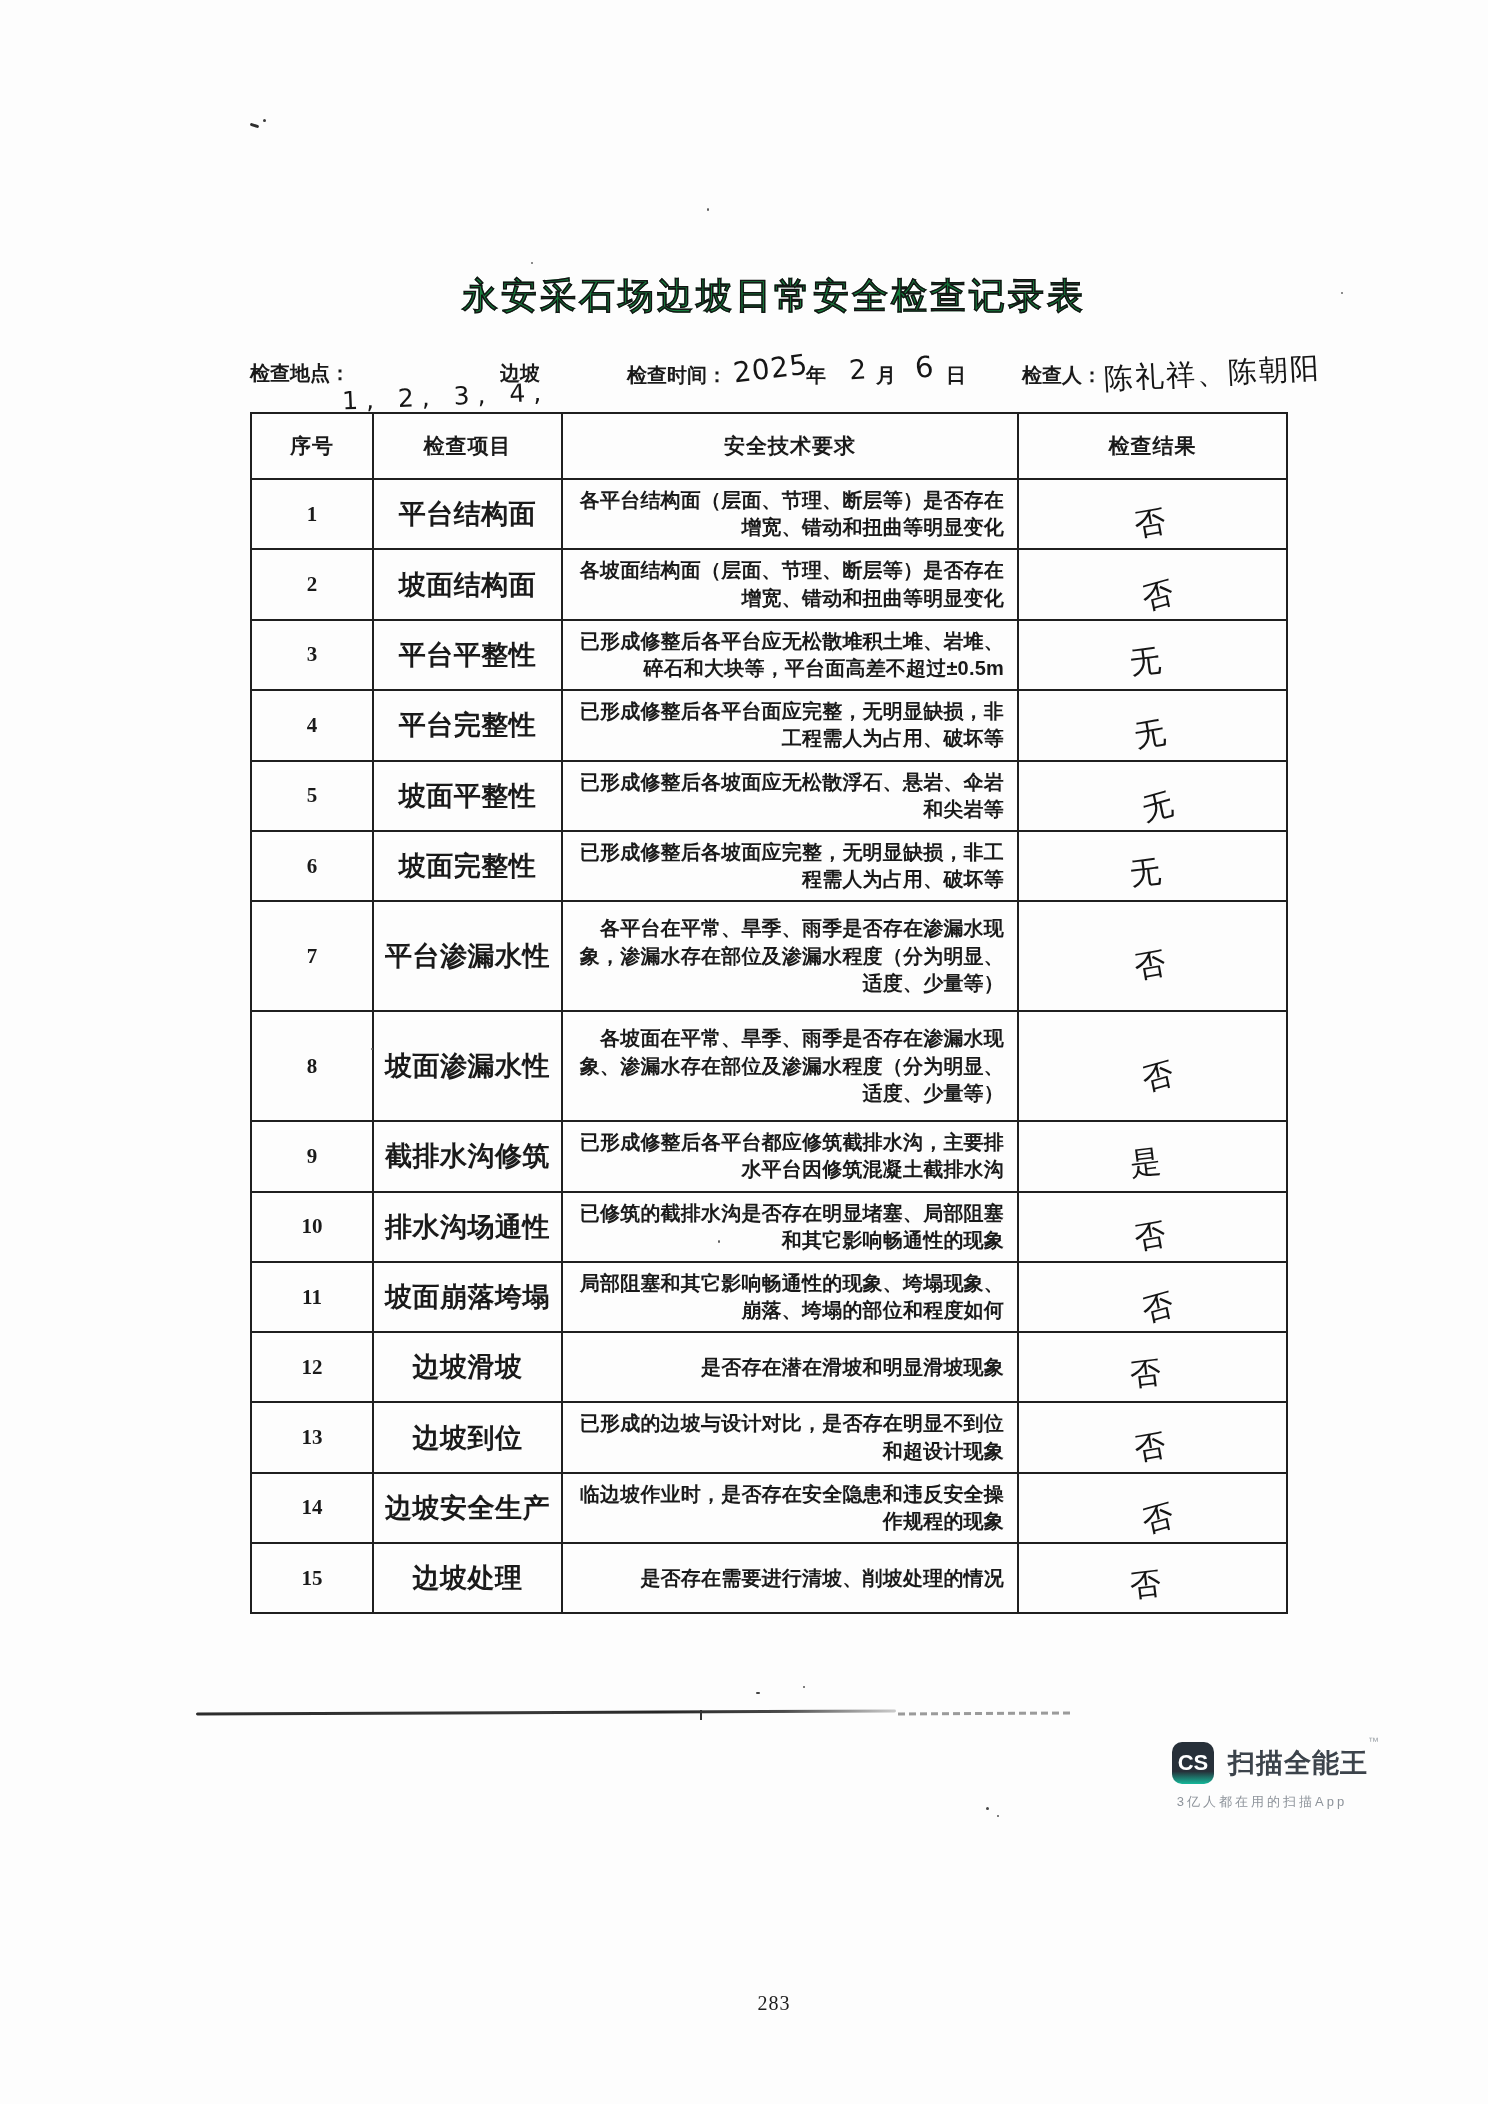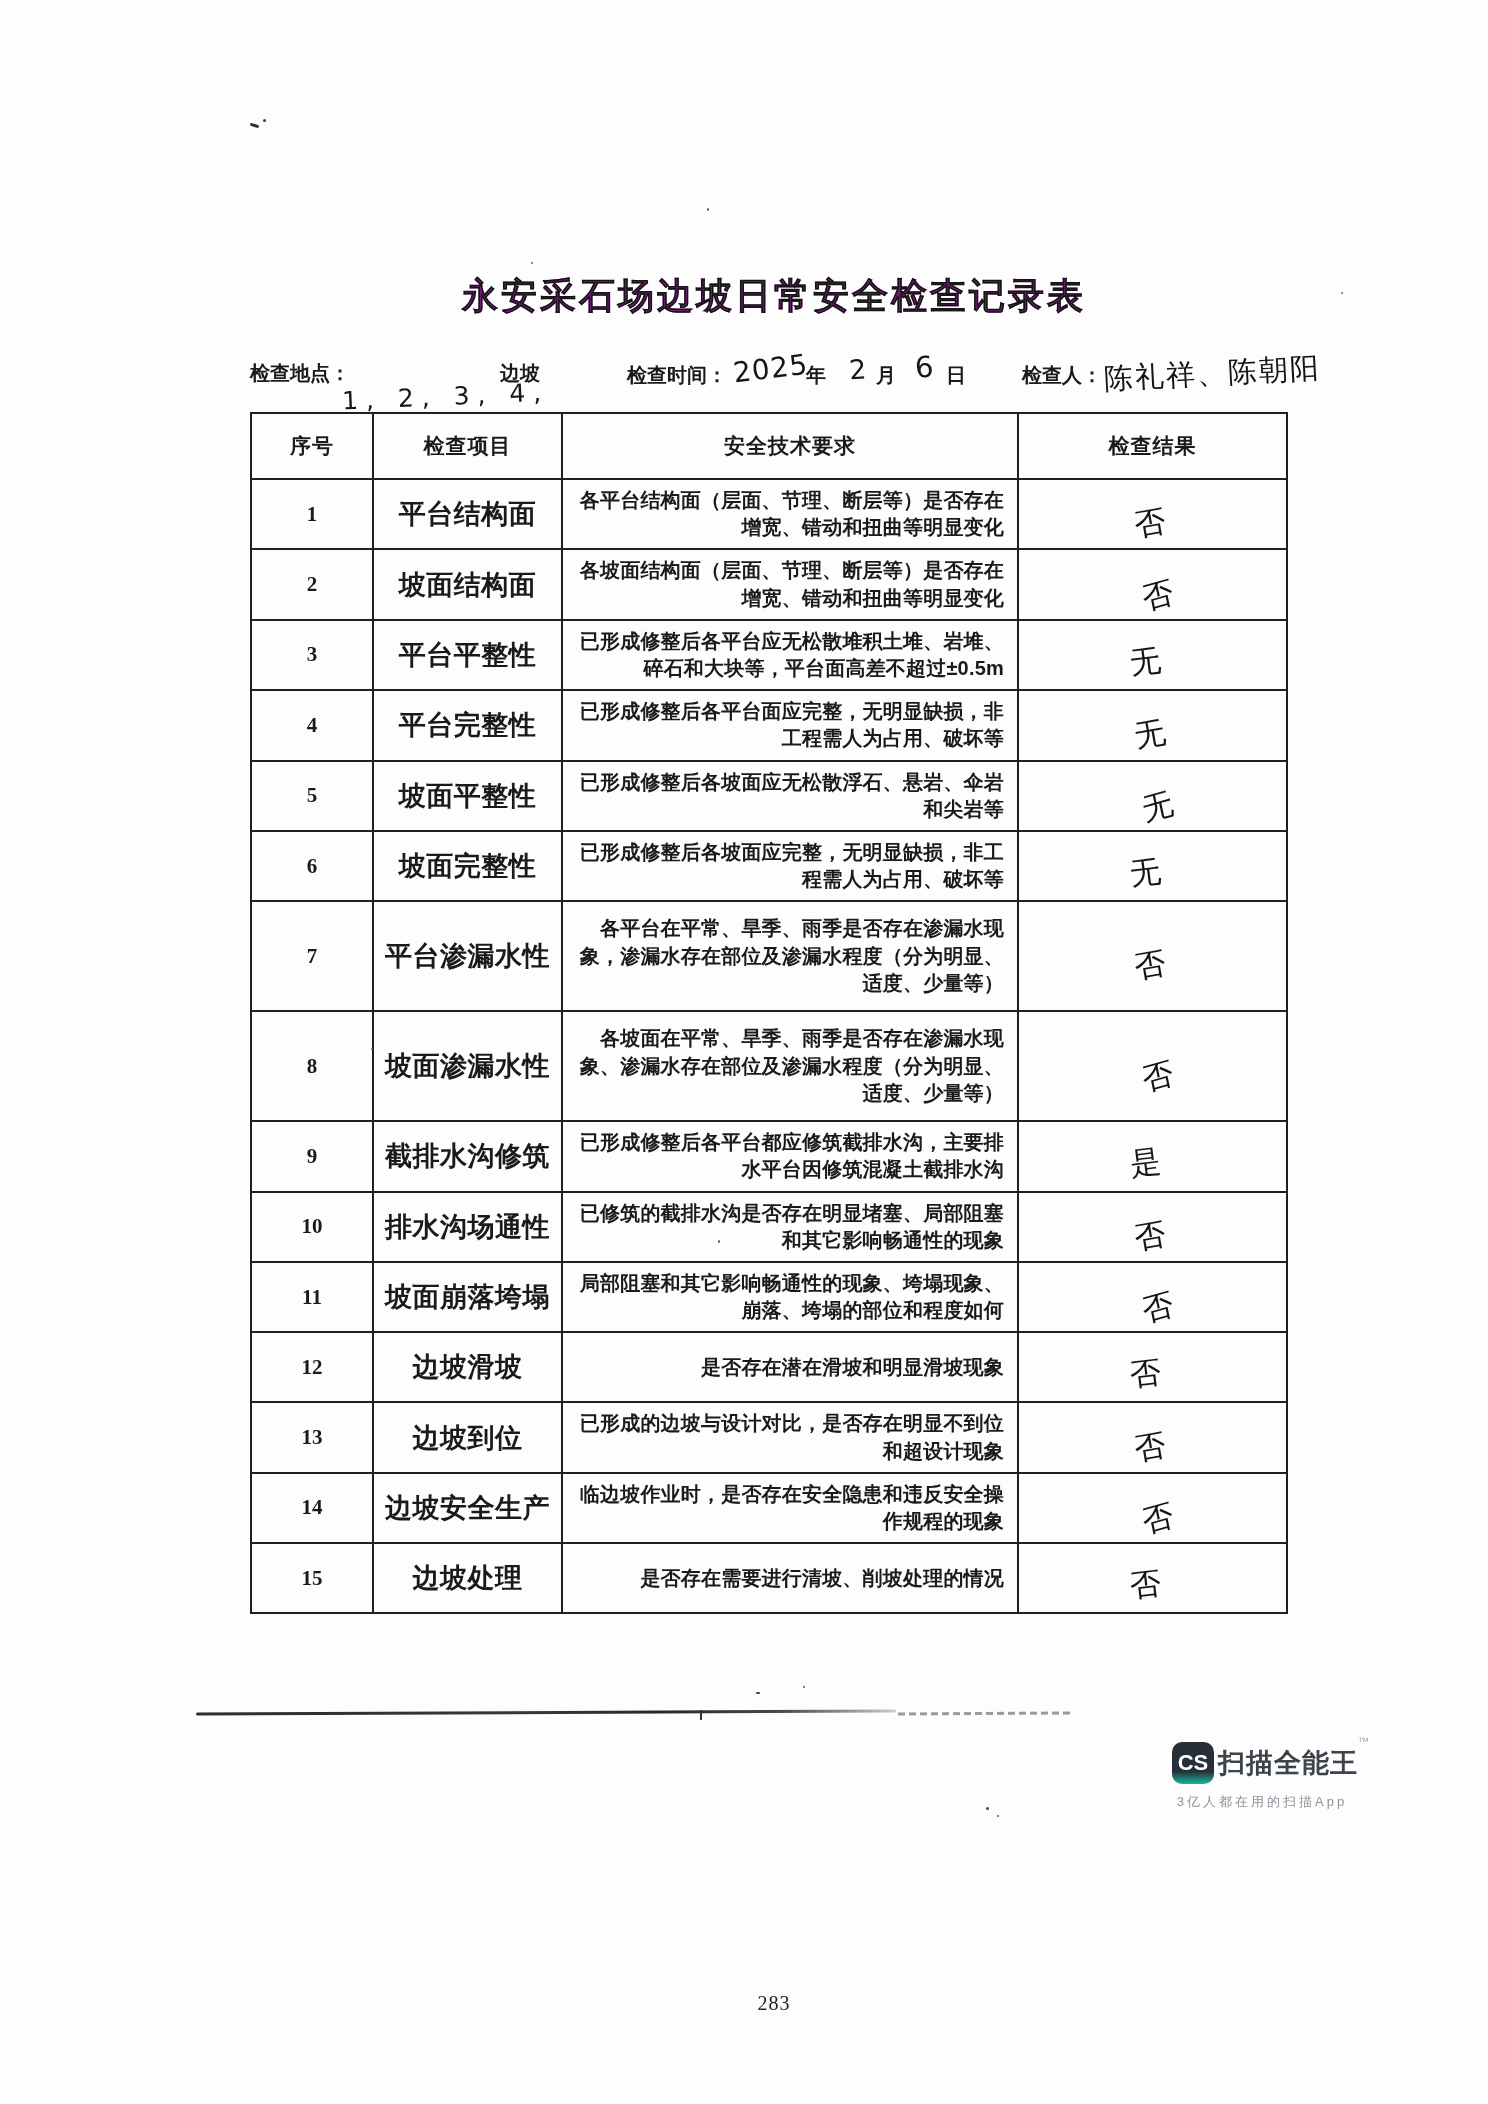--- a/index.html
+++ b/index.html
@@ -3,21 +3,21 @@
 <meta charset="utf-8">
 <style>
   html,body{margin:0;padding:0;background:#ffffff;}
   .page{
     position:relative;width:1488px;height:2104px;background:#fdfdfd;
     font-family:"Liberation Sans",sans-serif;color:#1a1a1a;overflow:hidden;
   }
   
   .doc-title{
     position:absolute;top:272px;left:60px;width:1428px;text-align:center;
-    font-size:36px;font-weight:700;letter-spacing:3px;color:#701a75;
+    font-size:36px;font-weight:700;letter-spacing:3px;color:#15803d;
     -webkit-text-stroke:.4px #141414;
   }
   
   .meta{position:absolute;top:360px;left:0;width:100%;height:80px;font-size:20px;font-weight:700;padding-left:25px;}
   .meta span{position:absolute;white-space:nowrap;}
   .m-loc-label{left:250px;top:0;}
   .m-loc-value{left:500px;top:0;}
   .m-time-label{left:627px;top:2px;}
   .m-year-sfx{left:806px;top:2px;}
   .m-month-sfx{left:876px;top:2px;}
@@ -49,21 +49,21 @@
   td.c-no{text-align:center;font-family:"Liberation Serif",serif;font-size:21px;}
   td.c-item{text-align:center;font-size:27px;letter-spacing:.5px;}
   td.c-req{font-size:20px;line-height:1.36;padding:7px 13px 7px 12px;text-align:right;letter-spacing:.2px;}
   td.c-res{text-align:center;}
   .mark{display:inline-block;font-size:31px;font-weight:400;font-family:"DejaVu Sans",sans-serif;color:#151515;}
   .mark.v0{transform:rotate(-10deg) translate(-4px,9px);}
   .mark.v1{transform:rotate(-16deg) translate(2px,12px) skewX(-4deg);}
   .mark.v2{transform:rotate(-7deg) translate(-8px,6px);}
   
   .wm{position:absolute;left:1172px;top:1742px;width:180px;}
-  .wm-row{display:flex;align-items:center;gap:4px;}
+  .wm-row{display:flex;align-items:center;gap:14px;}
   .wm-icon{
     width:42px;height:42px;border-radius:10px;flex:0 0 42px;
     background:linear-gradient(180deg,#273039 0%,#273039 70%,#14b89a 100%);
     color:#ffffff;font-weight:700;font-size:22px;display:flex;align-items:center;justify-content:center;
   }
   .wm-name{font-size:27px;color:#3c434b;font-weight:700;letter-spacing:1px;white-space:nowrap;}
   .wm-tm{font-size:11px;color:#9aa0a6;vertical-align:top;position:relative;top:-10px;font-weight:400;}
   .wm-tagline{margin-top:9px;font-size:13px;color:#8d939a;letter-spacing:3px;white-space:nowrap;text-align:center;width:100%;}
   
   .pageno{

